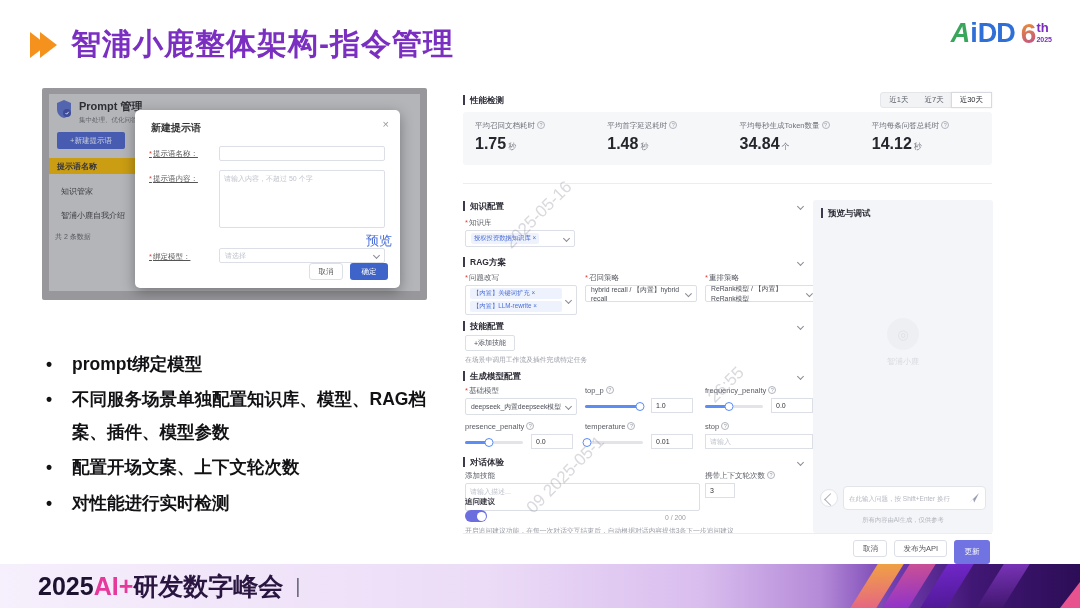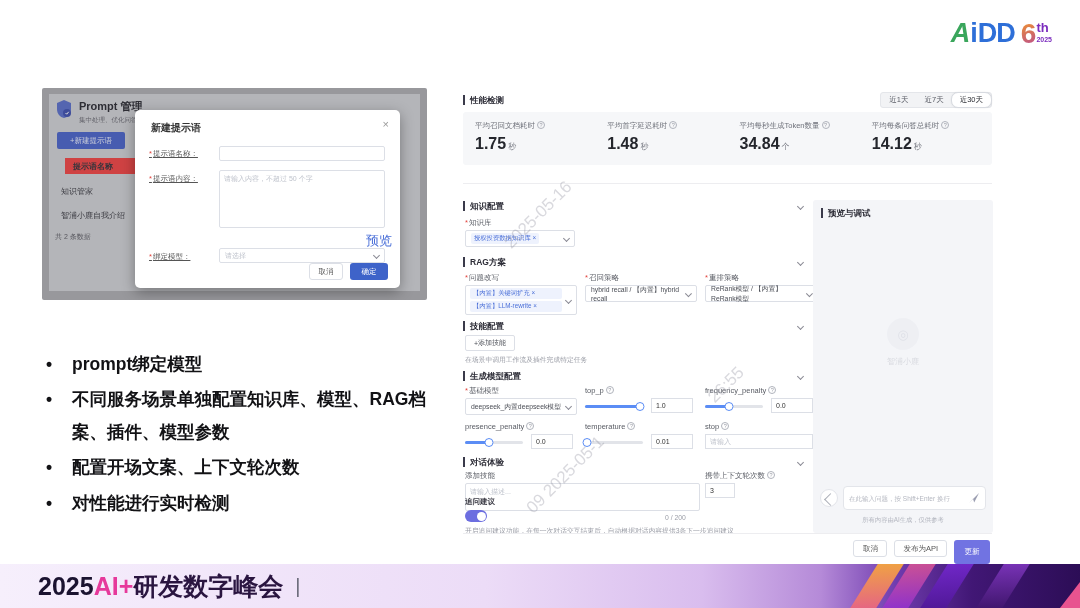--- a/index.html
+++ b/index.html
@@ -29,21 +29,21 @@
 
   
   .left-shot { position:absolute; left:42px; top:88px; width:385px; height:212px; background:#98989c; border-radius:2px; overflow:hidden; }
   .lapp { position:absolute; left:7px; top:6px; right:7px; bottom:9px; background:#cfd0d3; }
   .lapp-dim { position:absolute; inset:0; background:rgba(60,60,66,.18); }
   .lhead { position:absolute; left:6px; top:5px; display:flex; gap:6px; align-items:flex-start; }
   .shield { width:18px; height:20px; }
   .lhead .t { font-size:11px; font-weight:bold; color:#2b2b33; }
   .lhead .s { font-size:6.5px; color:#6b6b74; margin-top:2px; }
   .lnew { position:absolute; left:8px; top:38px; width:68px; height:17px; background:#4a63c8; color:#e8ecfa; font-size:7.5px; display:flex; align-items:center; justify-content:center; border-radius:2px; }
-  .lth { position:absolute; left:16px; top:64px; width:120px; height:16px; background:#ef4444; display:flex; align-items:center; padding-left:8px; font-size:8px; font-weight:bold; color:#33333b; }
+  .lth { position:absolute; left:0; top:64px; width:120px; height:16px; background:#eab308; display:flex; align-items:center; padding-left:8px; font-size:8px; font-weight:bold; color:#33333b; }
   .lrow { position:absolute; left:12px; font-size:8px; color:#3c3c44; }
   .ltotal { position:absolute; left:6px; top:138px; font-size:7px; color:#5c5c64; }
 
   .modal { position:absolute; left:93px; top:22px; width:265px; height:178px; background:#fff; border-radius:5px; box-shadow:0 4px 14px rgba(0,0,0,.35); }
   .modal .mtitle { position:absolute; left:16px; top:11px; font-size:10px; font-weight:bold; color:#333; }
   .modal .mclose { position:absolute; right:11px; top:8px; font-size:11px; color:#999; cursor:pointer; }
   .mlabel { position:absolute; font-size:7.5px; color:#555;text-decoration:underline; }
   .mlabel .req { color:#e2453e; margin-right:1px; }
   .minput { position:absolute; left:84px; width:166px; height:15px; border:1px solid #dcdfe6; border-radius:2px; background:#fff; font-size:7px; color:#333; padding:0 4px; font-family:inherit; }
   .minput::placeholder, .mtextarea::placeholder { color:#bfc3cc; }
@@ -56,21 +56,21 @@
 
   
   .right-shot { position:absolute; left:455px; top:85px; width:545px; height:478px; background:#fff; }
   .sec-title { font-size:8.5px; font-weight:bold; color:#2e2e38; border-left:2.5px solid #3a3a4a; padding-left:5px; line-height:10px; }
   .chev { width:5px; height:5px; border-right:1.2px solid #8a8a94; border-bottom:1.2px solid #8a8a94; transform:rotate(45deg); display:inline-block; }
   .info { display:inline-flex; width:8px; height:8px; border:0.8px solid #b0b3bc; border-radius:50%; color:#9a9da6; font-size:5.5px; align-items:center; justify-content:center; margin-left:2px; vertical-align:1px; }
 
   .perf-head { position:absolute; left:8px; top:7px; right:8px; display:flex; justify-content:space-between; align-items:center; }
   .tabs { display:flex; background:#f2f3f5; border-radius:3px; border:1px solid #e4e6ea; }
   .tab { font-size:7.5px; color:#5a5d66; padding:2px 8px; cursor:pointer; }
-  .tab.active { background:#fff; border:1px solid #d7dae0; border-radius:7px; color:#2b2d33; box-shadow:0 0 2px rgba(0,0,0,.08); margin:-1px; }
+  .tab.active { background:#fff; border:1px solid #d7dae0; border-radius:0; color:#2b2d33; box-shadow:0 0 2px rgba(0,0,0,.08); margin:-1px; }
   .metric-card { position:absolute; left:8px; top:27px; width:529px; height:53px; background:#f6f7f9; border-radius:3px; display:flex; }
   .metric { width:25%; padding:9px 0 0 12px; }
   .metric .ml { font-size:7.5px; color:#6e717a; }
   .metric .mv { font-size:16px; font-weight:bold; color:#24262c; margin-top:4px; }
   .metric .mu { font-size:8px; color:#787b84; font-weight:normal; margin-left:2px; }
 
   .sec-row { position:absolute; left:8px; display:flex; justify-content:space-between; align-items:center; }
   .fld-label { position:absolute; font-size:7.5px; color:#595c64; }
   .fld-label .req { color:#e2453e; margin-right:1px; }
   .sel { position:absolute; height:17px; border:1px solid #dcdfe6; border-radius:2px; background:#fff; display:flex; align-items:center; justify-content:space-between; padding:0 5px; font-size:6.8px; color:#4b4e56; }
@@ -126,20 +126,27 @@
   .ft-ai { font-size:25px; font-weight:bold; color:#e6399b; }
   .ft-event { font-size:25px; font-weight:bold; color:#2a1540; }
   .ft-div { font-size:20px; color:#6a6a7a; margin:0 12px; font-weight:normal; }
   .ft-slogan { font-size:17px; color:#28282e; letter-spacing:5px; }
 </style>
 </head>
 <body>
 
 <div class="slide">
 
+  <div class="title-row">
+    <div class="arrows">
+        <div class="tri"></div>
+        <div class="tri"></div>
+      </div>
+    <div class="page-title">智浦小鹿整体架构-指令管理</div>
+  </div>
 
   <div class="logo">
     <span class="a">A</span>
       <span class="i">i</span>
       <span class="dd">DD</span>
     <span class="six">6</span>
     <span class="thwrap">
         <span class="th">th</span>
         <span class="yr">2025</span>
       </span>

